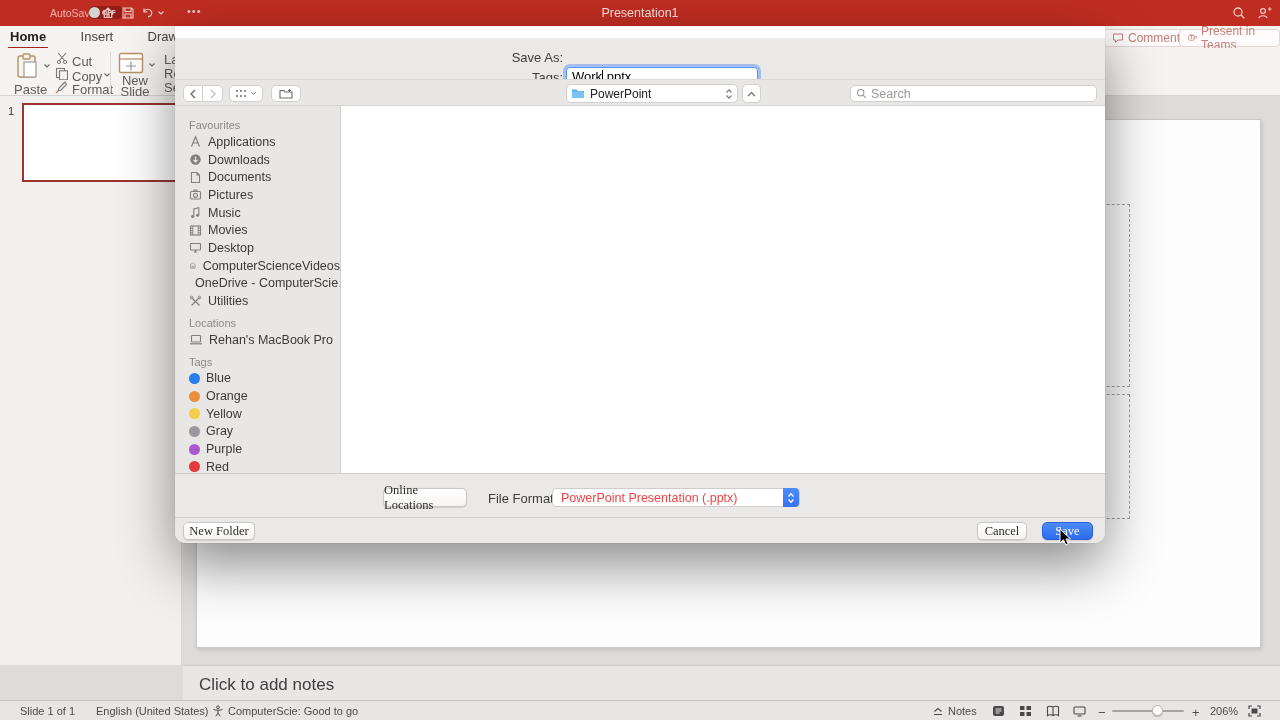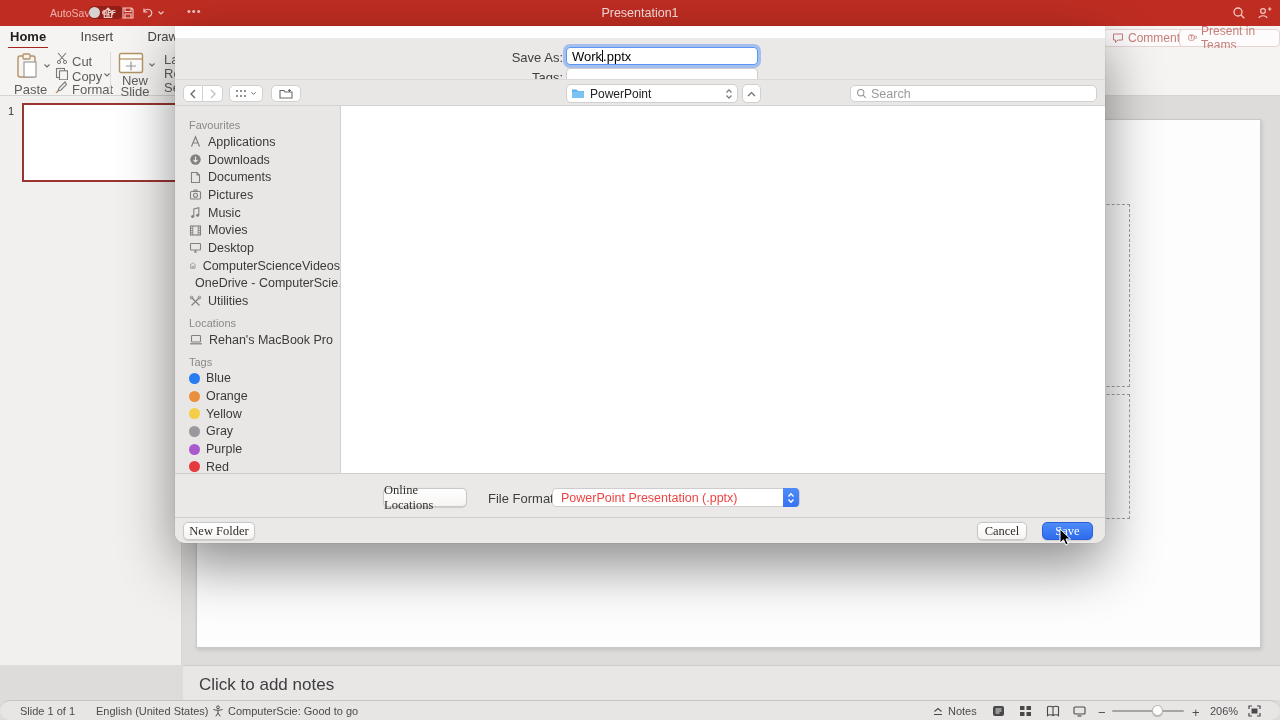--- a/index.html
+++ b/index.html
@@ -29,31 +29,31 @@
   
   .slide-panel { left:0; top:96px; width:182px; height:569px; background:#f2f0ef; border-right:1px solid #d8d6d5; }
   .thumb { left:22px; top:103px; width:156px; height:79px; background:#fff; border:2px solid #993430; box-shadow:inset 0 0 0 1px #fff; }
   .workspace { left:183px; top:96px; width:1097px; height:569px; background:#dedcdb; }
   .canvas { left:196px; top:119px; width:1065px; height:529px; background:#fdfdfd; border:1px solid #cbc9c8; box-shadow:1px 2px 4px rgba(0,0,0,.12); }
   .ph-dashed { border:1px dashed #a0a0a0; background:transparent; }
   .notes-pane { left:183px; top:665px; width:1097px; height:35px; background:#e9e7e6; border-top:1px solid #cfcdcc; }
   .notes-text { left:16px; top:9px; font-size:17px; color:#3e3e40; }
 
   
-  .statusbar { left:0; top:700px; width:1280px; height:20px; background:#e8e6e5; border-top:1px solid #c6c4c3; font-size:11px; color:#4b4b4d; z-index:6;border-radius:10px; }
+  .statusbar { left:0; top:700px; width:1280px; height:20px; background:#e8e6e5; border-top:1px solid #c6c4c3; font-size:11px; color:#4b4b4d; z-index:6; }
   .sb-item { top:4px; }
   .slider-track { top:9px; width:72px; height:2px; background:#a7a5a4; border-radius:1px; }
   .slider-knob { top:-5px; left:40px; width:11px; height:11px; background:#fdfdfd; border:1px solid #b5b3b2; border-radius:50%; box-shadow:0 1px 1px rgba(0,0,0,.2); }
 
   
   .dialog { left:175px; top:26px; width:930px; height:517px; background:#fff; border-radius:0 0 10px 10px; box-shadow:0 22px 55px rgba(0,0,0,.45), 0 0 1px rgba(0,0,0,.35); z-index:20; overflow:hidden; }
   .dlg-header { left:0; top:12px; width:930px; height:53px; background:#ebe9e7; }
   .dlg-toolbar { left:0; top:53px; width:930px; height:27px; background:#e9e7e5; border-top:1px solid #dcdad8; border-bottom:1px solid #d5d3d1; }
   .dlg-label { font-size:13px; color:#3f3e3c; text-align:right; }
-  .field { background:#fff; border:1px solid #cfcdcc; border-radius:4px; font-size:13px; color:#000; }
+  .field { background:#fff; border:1px solid #cfcdcc; border-radius:4px; font-size:13px; color:#000;margin-top:20px; }
   .filename-field { border:1px solid #5a96f5; box-shadow:0 0 0 3px rgba(77,139,245,.45); display:flex; align-items:center; padding-left:5px; }
   .caret { width:1px; height:12px; background:#000; }
   .mini-btn { background:#fff; border:1px solid #d2d0cf; border-radius:5px; display:flex; align-items:center; justify-content:center; color:#555; }
   .sidebar { left:0; top:80px; width:166px; height:367px; background:#e9e7e5; border-right:1px solid #d4d2d1; overflow:hidden; padding-top:6px; }
   .sb-header { font-size:11px; color:#8b8987; font-weight:500; margin:7px 0 2px 14px; }
   .sb-row { height:17.7px; display:flex; align-items:center; gap:6px; padding-left:14px; font-size:12.5px; color:#3b3a38; white-space:nowrap; }
   .tag-dot { width:11px; height:11px; border-radius:50%; flex:0 0 11px; }
   .browser { left:166px; top:80px; width:764px; height:367px; background:#fff; }
   .dlg-footer1 { left:0; top:447px; width:930px; height:44px; background:#ebe9e7; border-top:1px solid #d0cecd; }
   .dlg-footer2 { left:0; top:491px; width:930px; height:26px; background:#ebe9e7; border-top:1px solid #d0cecd;padding-left:20px; }

